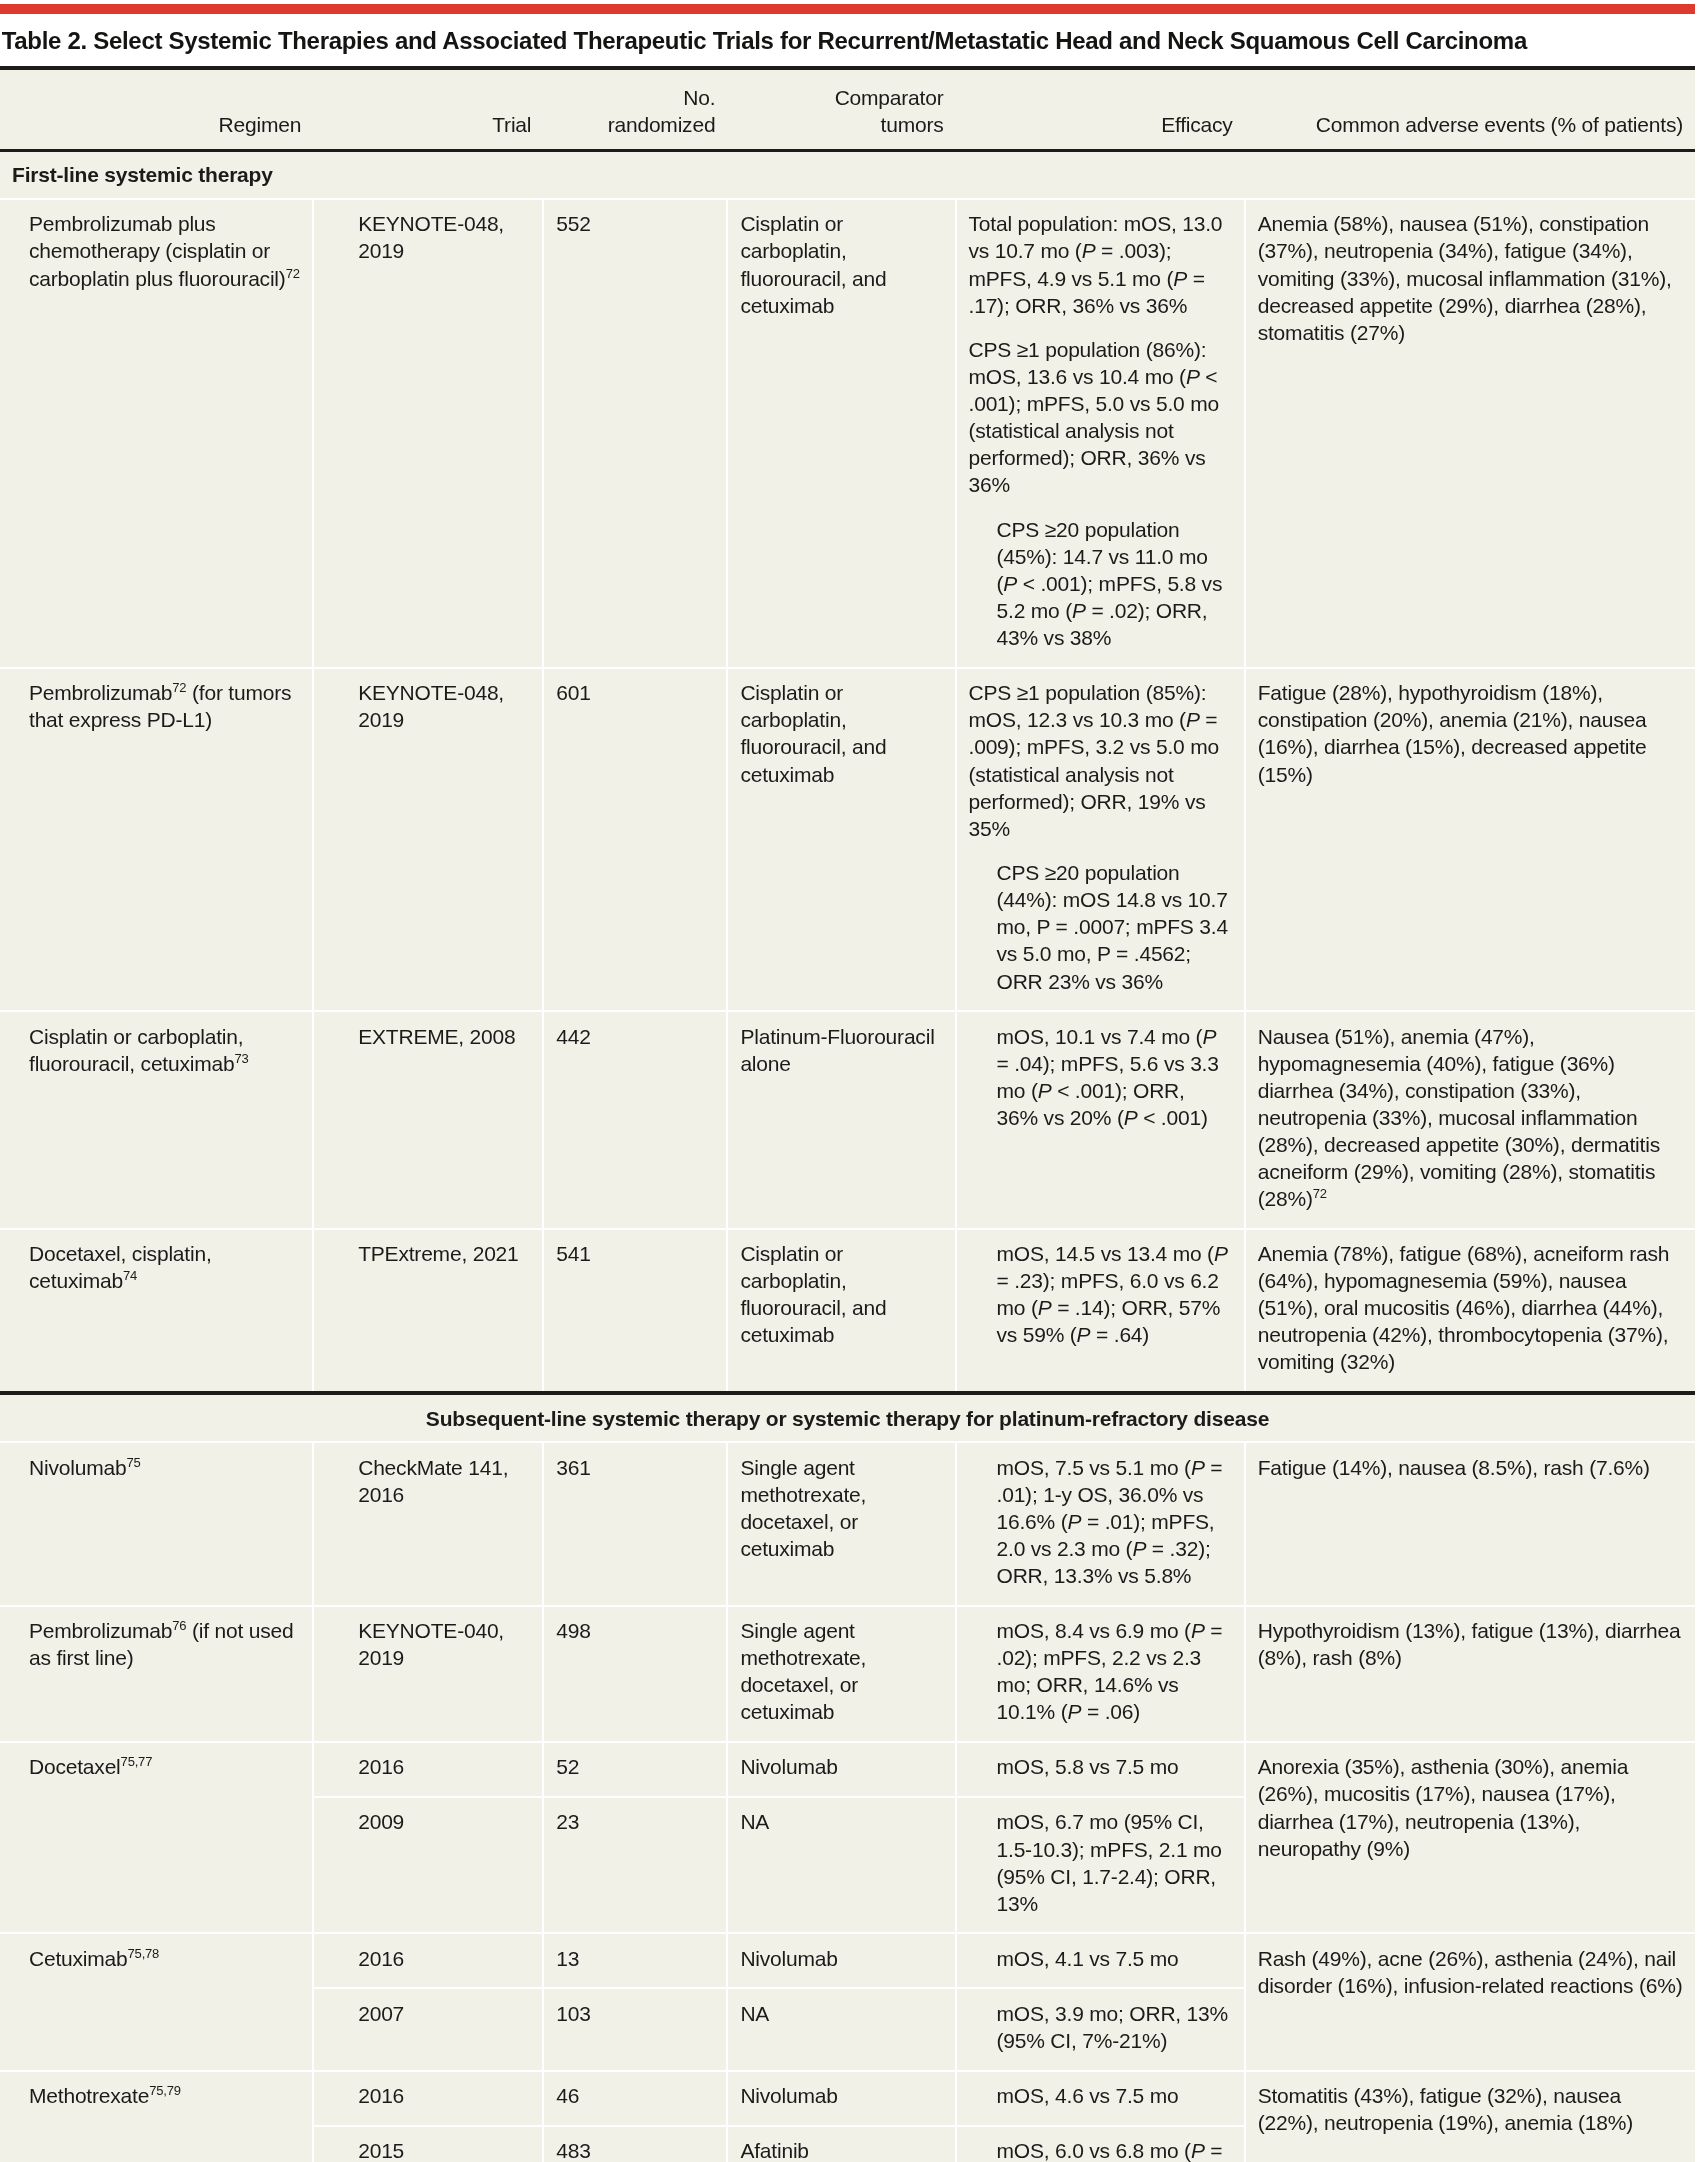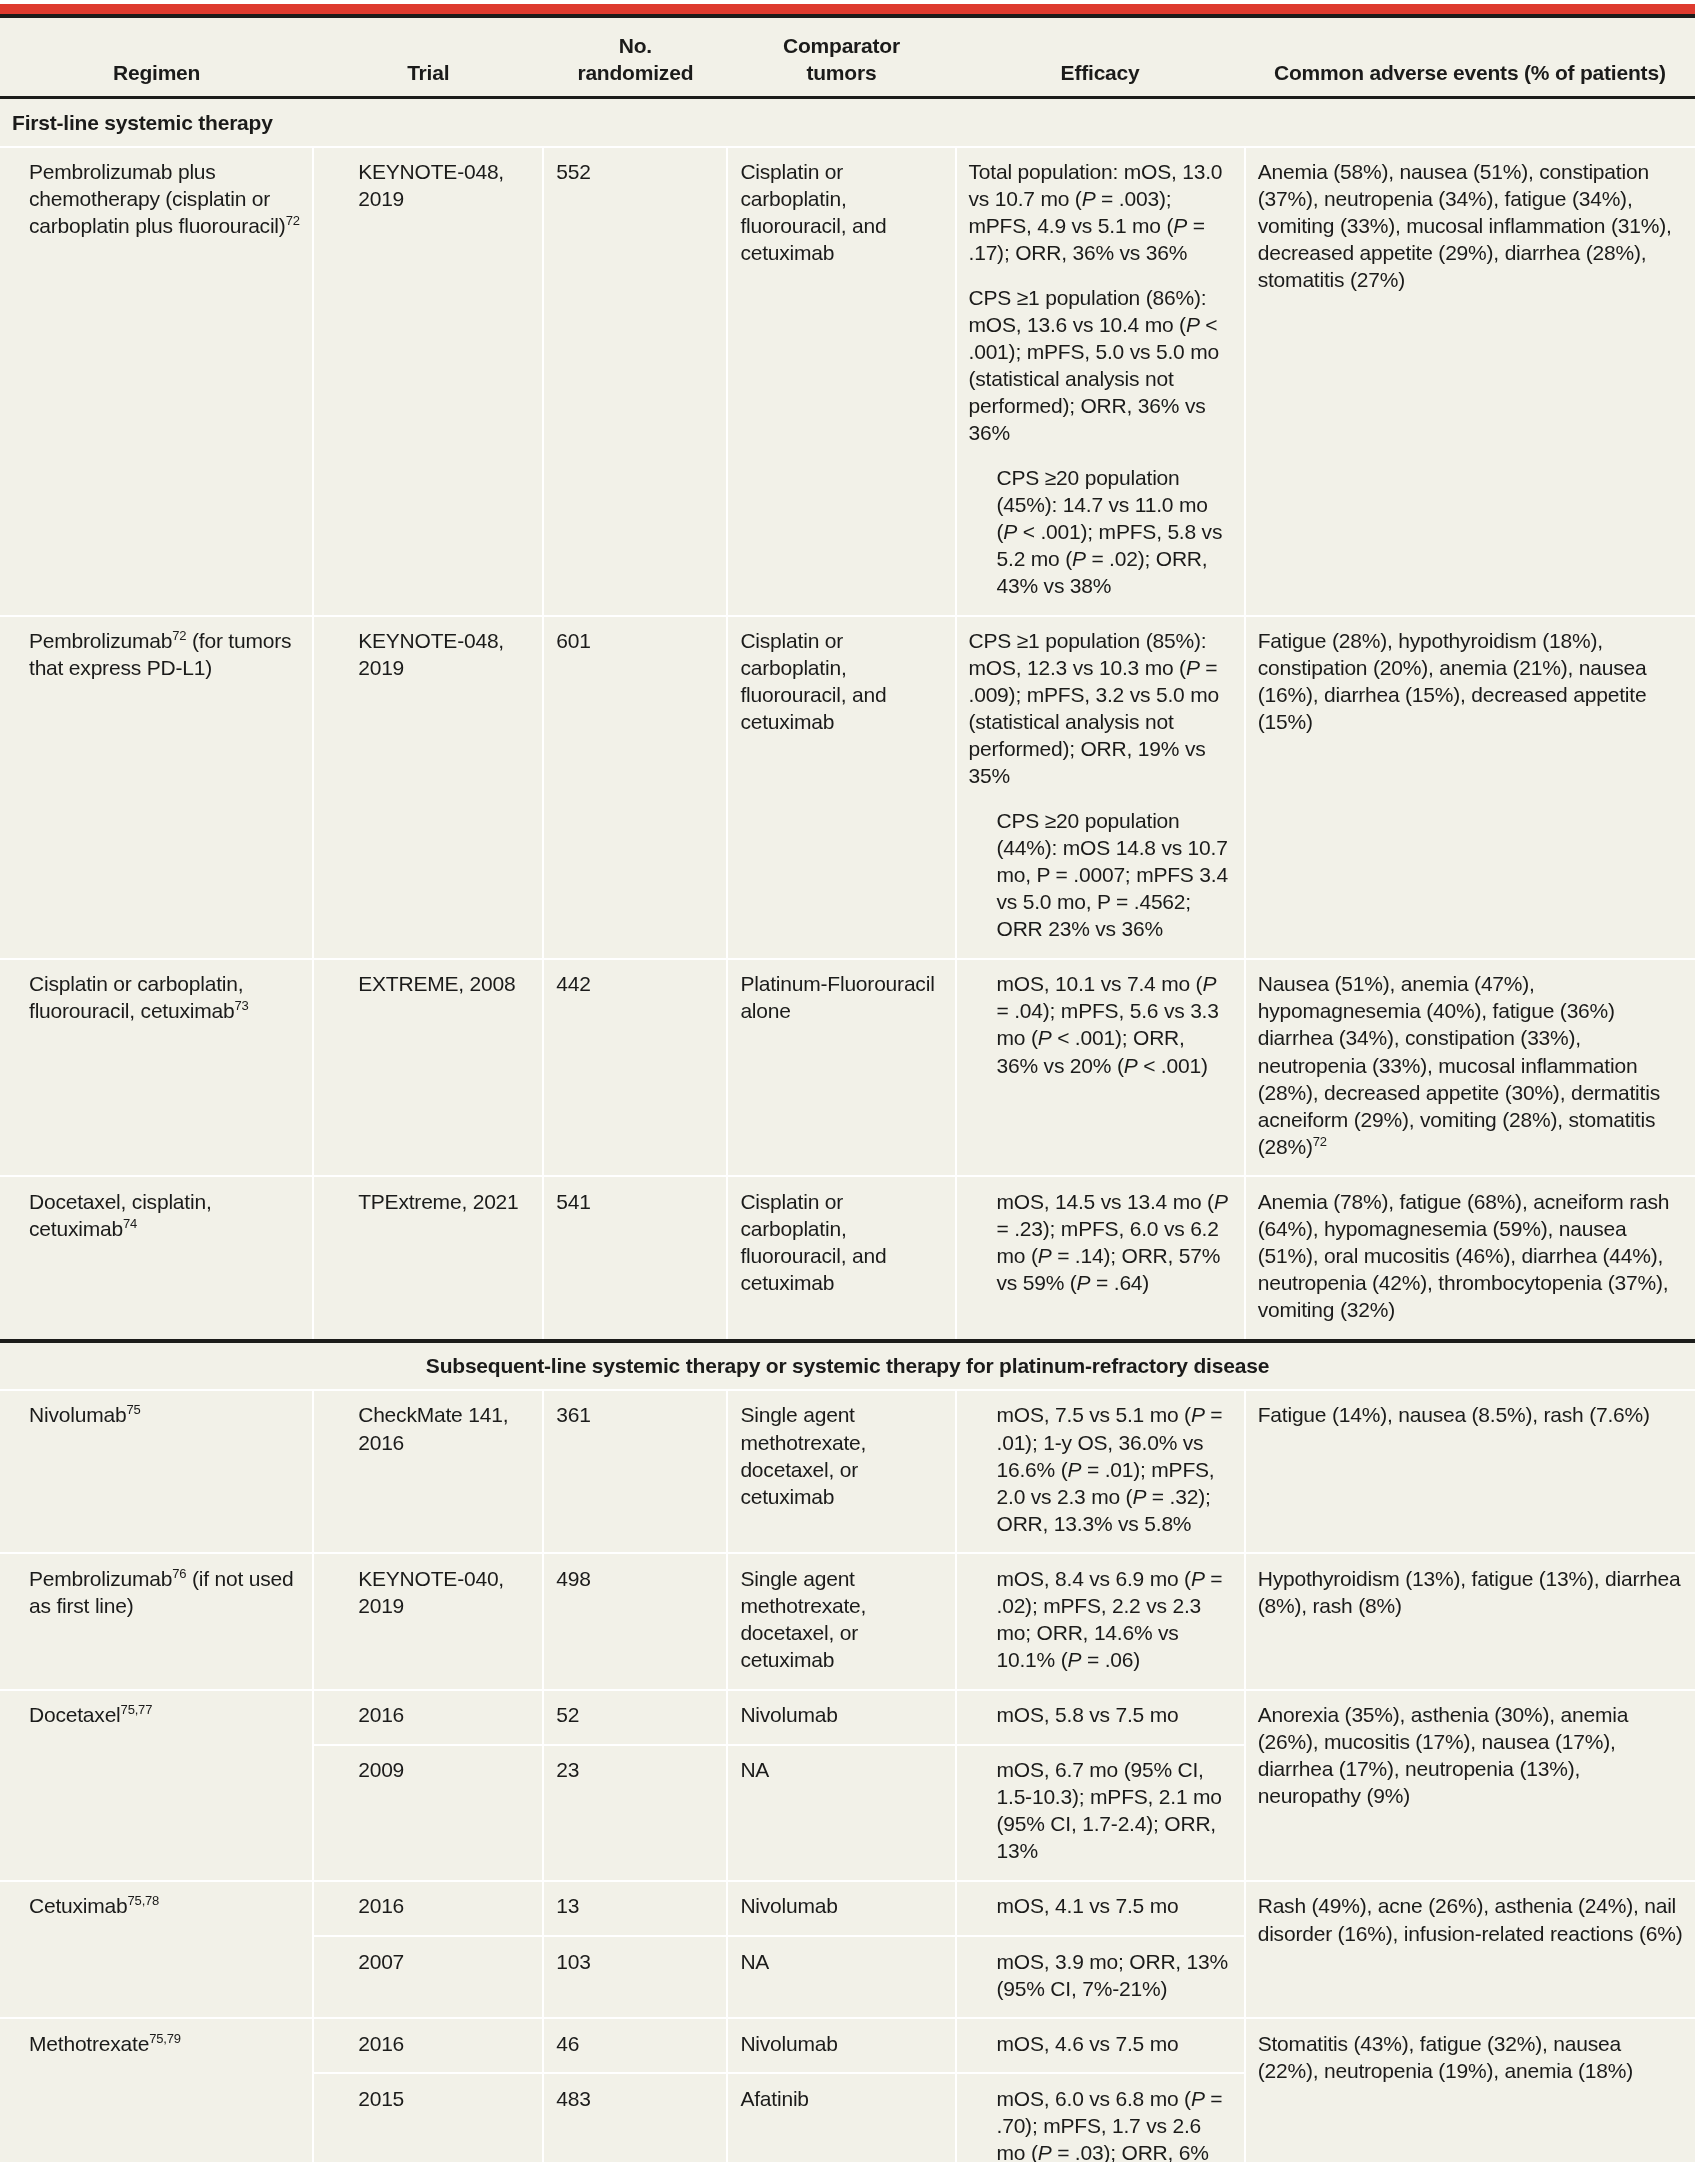--- a/index.html
+++ b/index.html
@@ -27,23 +27,23 @@
     border-collapse: collapse;
     table-layout: fixed;
     background: #F2F1E8;
     border-top: 4.3px solid #1c1c1a;
     border-bottom: 4.3px solid #1c1c1a;
     font-size: 21px;
     line-height: 1.29;
   }
 
   th {
-    text-align: center;
+    text-align: right;
     vertical-align: bottom;
-    font-weight: bold;
+    font-weight: normal;
     padding: 14px 12px 10.4px 12px;
     border-bottom: 3.5px solid #1c1c1a;
     white-space: pre-line;
     letter-spacing: -0.2px;
   }
 
   tbody td {
     vertical-align: top;
     padding: 10.4px 12px 15.6px 12px;
     border-top: 2.6px solid #ffffff;
@@ -67,20 +67,21 @@
 
   sup { font-size: 0.62em; vertical-align: super; line-height: 0; }
 </style>
 </head>
 <body>
 
 <div class="page">
 
   <div class="accent-bar" style="background: rgb(222, 59, 47);"></div>
 
+  <div class="table-title">Table 2. Select Systemic Therapies and Associated Therapeutic Trials for Recurrent/Metastatic Head and Neck Squamous Cell Carcinoma</div>
 
   <table class="therapies">
     <colgroup>
       <col style="width:313px">
         <col style="width:230px">
         <col style="width:184px">
       <col style="width:228px">
         <col style="width:289px">
         <col style="width:450px">
     </colgroup>

